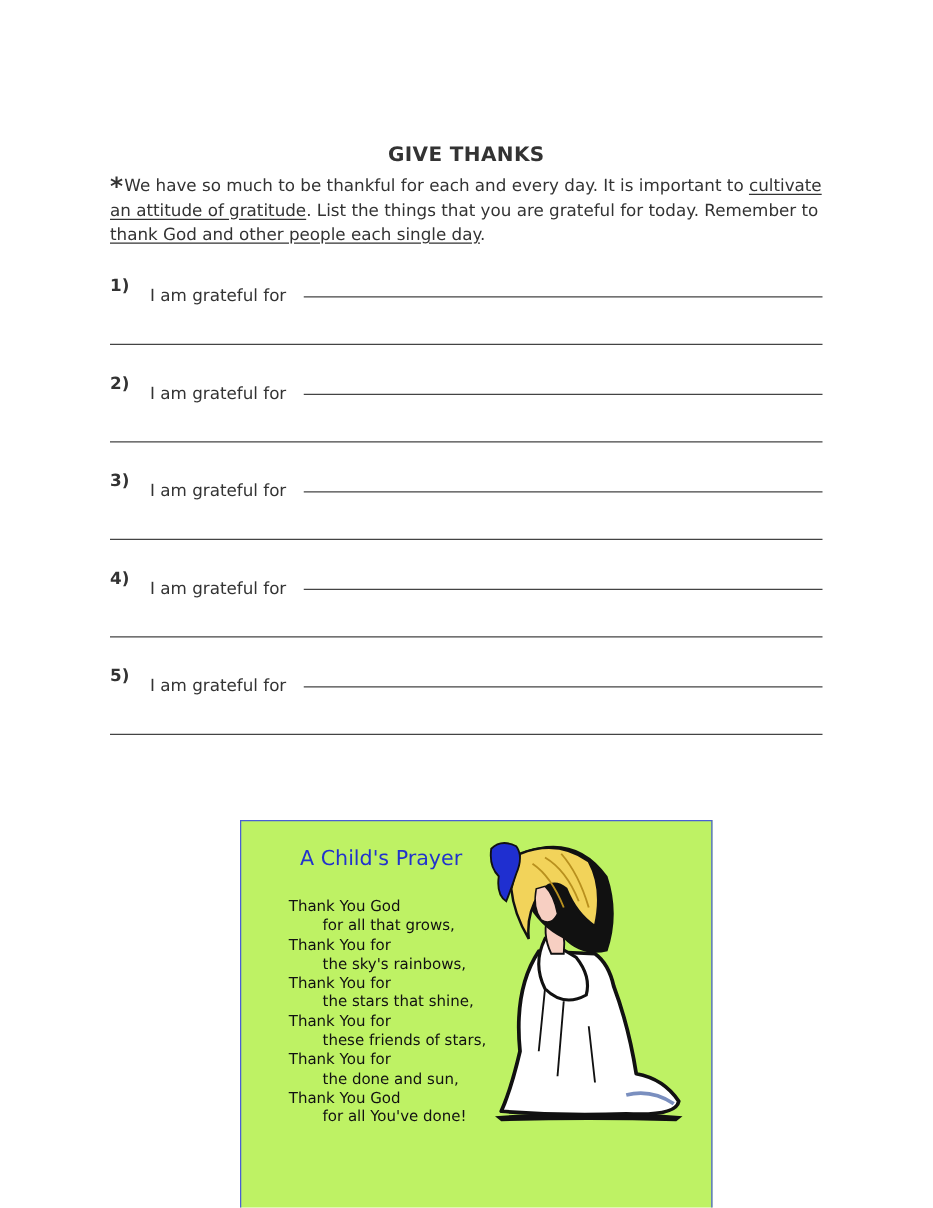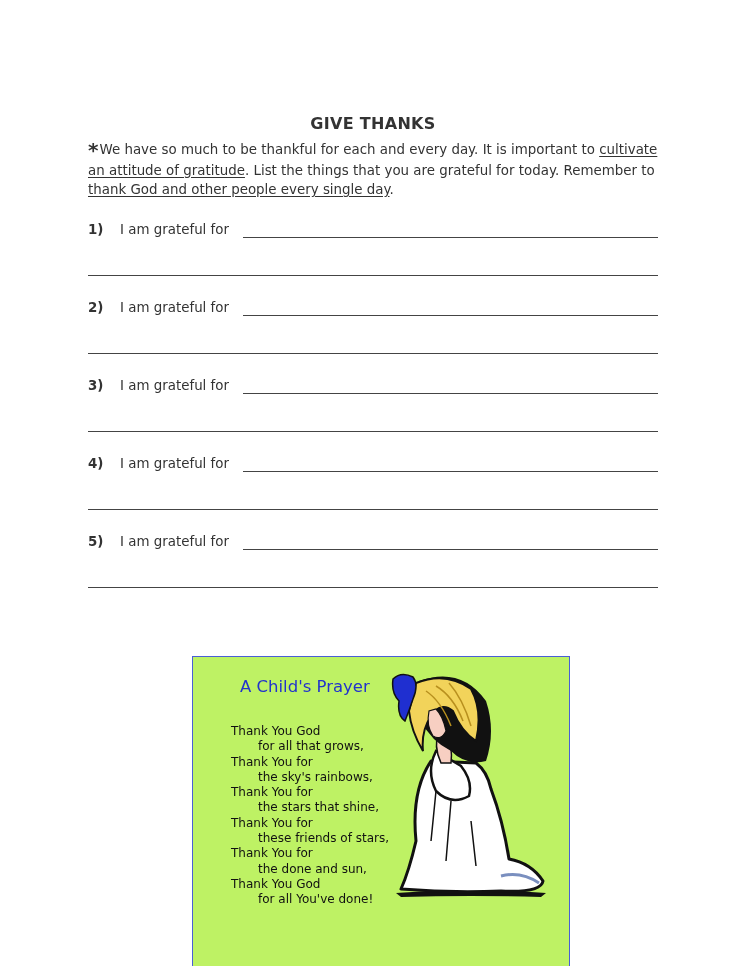--- a/index.html
+++ b/index.html
@@ -6,39 +6,39 @@
     body { width: 746px; height: 966px; position: relative; overflow: hidden;
            font-family: "DejaVu Sans", sans-serif; color: #222; }
     .title { position: absolute; left: 0; width: 746px; top: 90px; text-align: center;
              font-size: 16px; font-weight: bold; color: #333; letter-spacing: 0.3px; margin-top: 24px; }
     .intro { position: absolute; left: 88px; top: 140px; width: 580px;
              font-size: 13.4px; line-height: 19.5px; color: #333; }
     .intro .star { font-size: 20px; font-weight: bold; vertical-align: -3px; margin-right: 1px; }
     .intro u { text-decoration: underline; text-underline-offset: 2px; }
     .item { position: absolute; left: 88px; width: 570px; height: 20px; font-size: 13.4px; color: #333; }
     .item .num { position: absolute; left: 0; top: 0; font-weight: bold; }
-    .item .lbl { position: absolute; left: 32px; top: 0; }
+    .item .lbl { position: absolute; left: 32px; top: 8px; }
     .item .blank { position: absolute; left: 155px; right: 0; top: 15px; border-bottom: 1.3px solid #444; }
     .fullline { position: absolute; left: 88px; width: 570px; border-bottom: 1.3px solid #444; }
     .prayer-box { position: absolute; left: 192px; top: 623px; width: 378px; height: 320px;
                   border: 1.5px solid #4a5fd6; box-sizing: border-box; background: #bef264; margin-top: 33px; }
     .prayer-title { position: absolute; left: 47px; top: 20px; font-size: 16.5px; color: #2233cc;
                     font-family: "DejaVu Sans", sans-serif; }
-    .poem { position: absolute; left: 38px; top: 67px; font-size: 12px; line-height: 15.3px; color: #111; }
+    .poem { position: absolute; left: 38px; top: 61px; font-size: 12px; line-height: 15.3px; color: #111; }
     .poem .l { white-space: nowrap; }
     .poem .ind { padding-left: 27px; }
     .girl { position: absolute; left: 198px; top: 14px; width: 165px; height: 230px; }
   </style>
 </head>
 <body>
 
 <div class="title">GIVE THANKS</div>
 
 <div class="intro">
-  <span class="star">*</span><span>We have so much to be thankful for each and every day. It is important to </span><u>cultivate an attitude of gratitude</u><span>. List the things that you are grateful for today. Remember to </span><u>thank God and other people every single day</u><span>.</span>
+  <span class="star">*</span><span>We have so much to be thankful for each and every day. It is important to </span><u>cultivate an attitude of gratitude</u><span>. List the things that you are grateful for today. Remember to </span><u>thank God and other people each single day</u><span>.</span>
 </div>
 
 <div class="item" style="top:222px">
   <span class="num">1)</span>
   <span class="lbl">I am grateful for</span>
   <span class="blank"></span>
 </div>
 <div class="fullline" style="top:275px"></div>
 
 <div class="item" style="top:300px">

